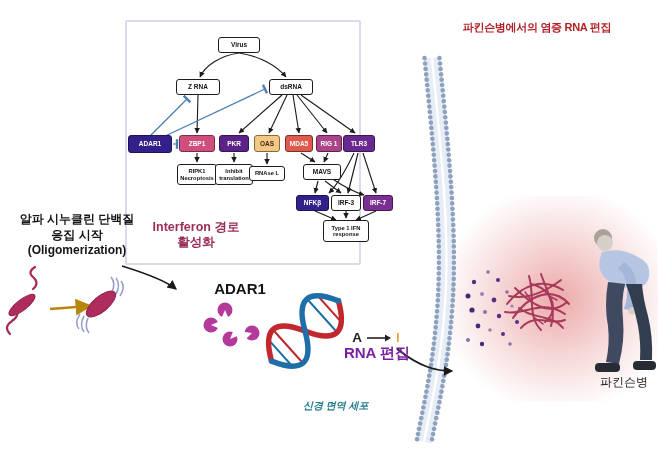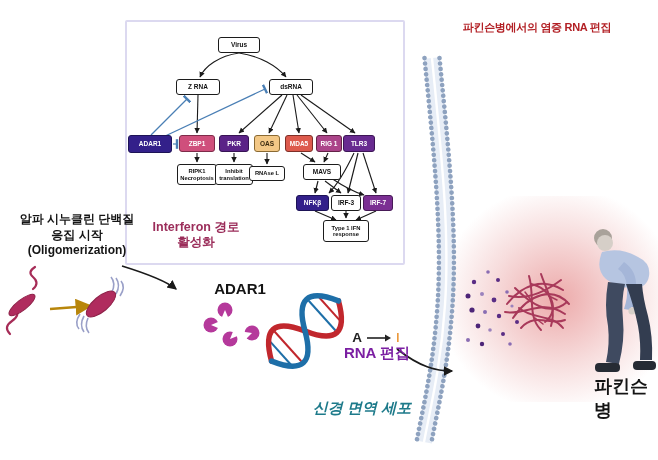--- a/index.html
+++ b/index.html
@@ -4,21 +4,21 @@
 <style>
   html,body{margin:0;padding:0;background:#fff;}
   .stage{position:relative;width:658px;height:460px;background:#fff;overflow:hidden;
          font-family:"Liberation Sans","DejaVu Sans",sans-serif;}
   .stage *{box-sizing:border-box;}
   .pink-glow{position:absolute;left:450px;top:196px;width:208px;height:206px;
     background:radial-gradient(ellipse at 52% 50%, rgba(231,146,146,.78) 0%, rgba(240,190,190,.52) 45%, rgba(255,255,255,0) 78%);}
   .scene,.person,.edges{position:absolute;pointer-events:none;}
   .title{position:absolute;left:418px;top:20px;width:238px;text-align:center;
     font-size:11px;font-weight:700;color:var(--c-title_red,#b21f24);letter-spacing:-0.3px;}
-  .flowbox{position:absolute;left:125px;top:20px;width:280px;height:245px;background:#fff;
+  .flowbox{position:absolute;left:125px;top:20px;width:236px;height:245px;background:#fff;
     border:2px solid #dcd9f0;border-radius:2px;}
   .node{position:absolute;display:flex;align-items:center;justify-content:center;border-radius:3px;
     font-size:6.5px;font-weight:700;text-align:center;line-height:1.12;white-space:pre-line;}
   .n-white{background:#fff;border:1px solid #1c1c1c;color:#111;font-weight:600;}
   .n-indigo{background:var(--c-node_indigo,#33208a);border:1px solid #1d1356;color:#fff;}
   .n-rose{background:var(--c-node_rose,#cf4f7c);border:1px solid #7e2b49;color:#fff;}
   .n-purple{background:var(--c-node_purple,#5b2387);border:1px solid #371354;color:#fff;}
   .n-tan{background:var(--c-node_tan,#f3c886);border:1px solid #8a6a33;color:#3a2a10;}
   .n-coral{background:var(--c-node_coral,#dd5a4d);border:1px solid #7e2f27;color:#fff;}
   .n-magenta{background:var(--c-node_magenta,#ab4489);border:1px solid #632348;color:#fff;}
@@ -28,28 +28,28 @@
     font-size:12.5px;font-weight:700;line-height:1.2;white-space:pre-line;color:var(--c-interferon_maroon,#9b2d5a);}
   .left-text{position:absolute;left:2px;top:212px;width:150px;text-align:center;
     font-size:12px;font-weight:700;line-height:1.3;white-space:pre-line;color:#141414;}
   .adar1-label{position:absolute;left:208px;top:280px;width:64px;text-align:center;
     font-size:15px;font-weight:700;color:#141414;}
   .rna-edit{position:absolute;left:340px;top:308px;width:74px;text-align:center;
     font-size:15px;font-weight:700;color:var(--c-rna_edit_purple,#7b1fa2);margin-top:36px;}
   .a2i{position:absolute;left:344px;top:330px;width:64px;display:flex;align-items:center;gap:5px;
     font-size:13.5px;font-weight:600;color:#222;justify-content:center;}
   .a2i .ino{color:var(--c-inosine_orange,#e8891d);font-weight:700;transform:scaleX(.72);}
-  .neuro{position:absolute;left:303px;top:399px;width:118px;text-align:center;
-    font-size:15px;font-weight:700;font-style:italic;color:var(--c-neuro_teal,#1d7a8a);}
+  .neuro{position:absolute;left:303px;top:399px;width:118px;
+    font-size:10px;font-weight:700;font-style:italic;color:var(--c-neuro_teal,#1d7a8a);}
   .inflam{position:absolute;left:497px;top:235px;width:74px;text-align:center;
     font-size:15px;font-weight:700;color:var(--c-inflammation_pink,#d2606e);}
   .cytokine{position:absolute;left:466px;top:355px;width:84px;text-align:center;
     font-size:11px;font-weight:700;color:#141414;}
-  .pd-label{position:absolute;left:594px;top:374px;width:60px;text-align:left;
-    font-size:18px;font-weight:700;color:#141414;}
+  .pd-label{position:absolute;left:594px;top:374px;width:60px;text-align:center;
+    font-size:12px;font-weight:400;color:#141414;}
 </style>
 </head>
 <body>
 
 <div class="stage">
 
   <div class="pink-glow"></div>
 
   <svg class="scene" width="658" height="460" viewBox="0 0 658 460" style="left:0;top:0;overflow:visible">
     <defs>

